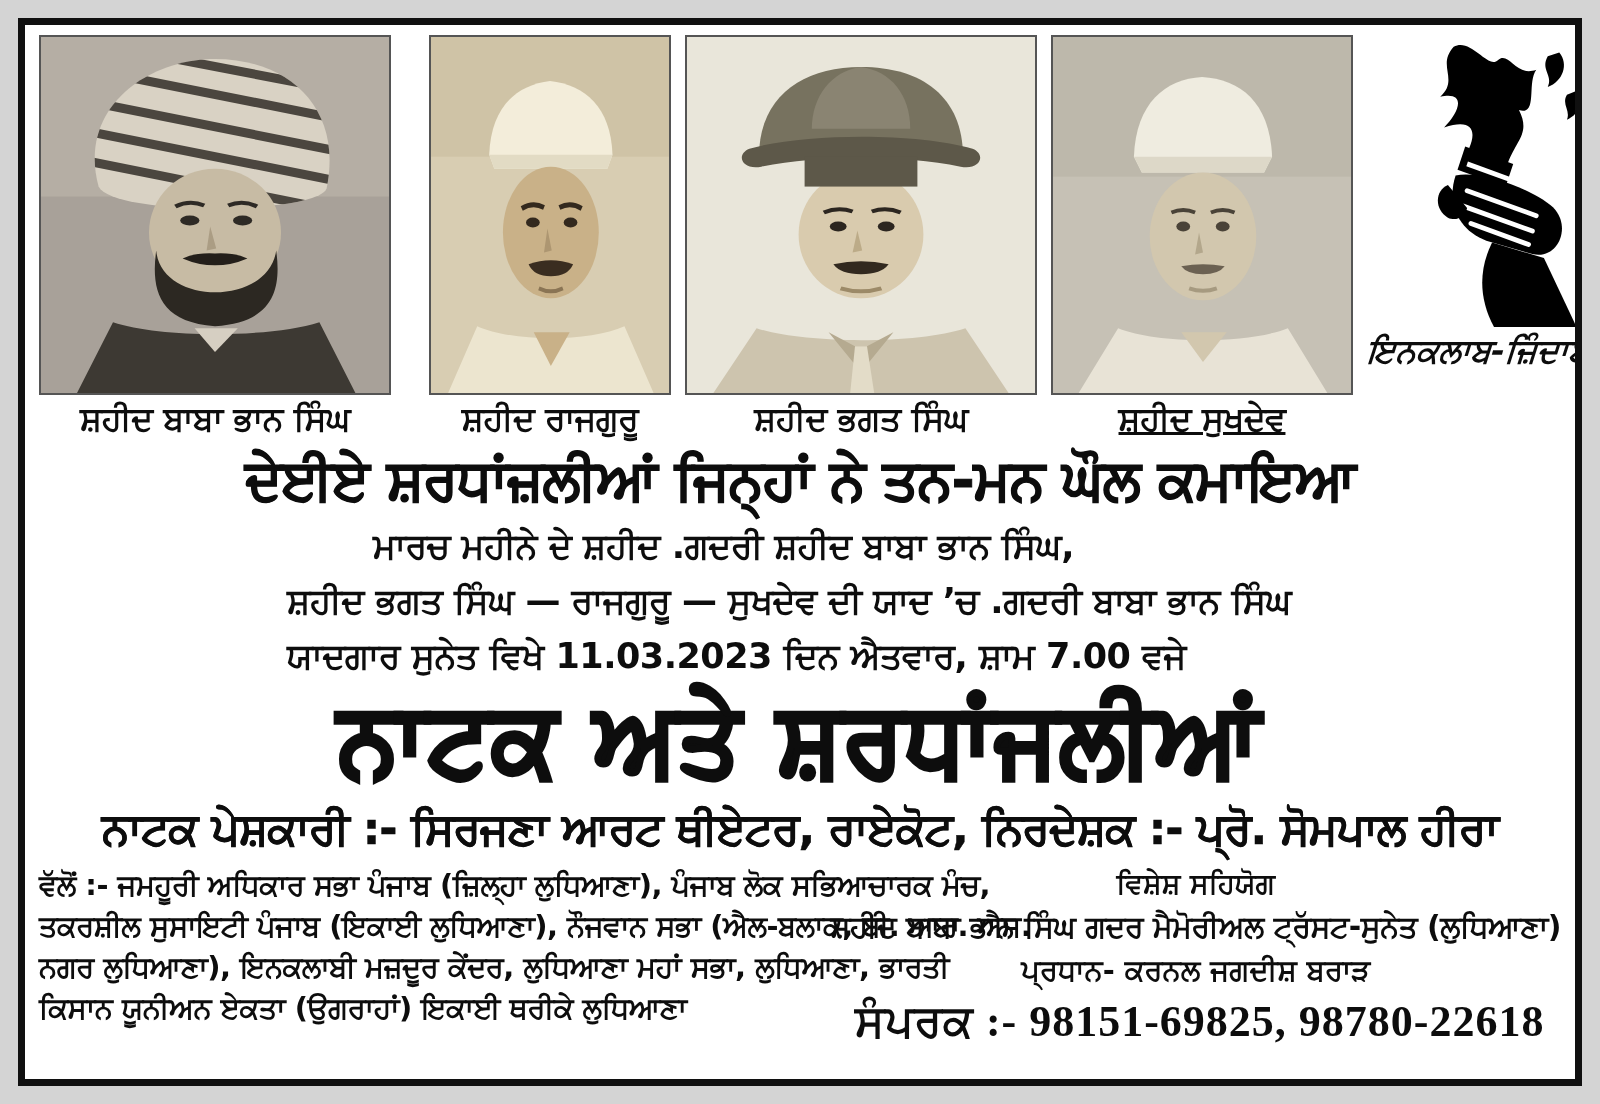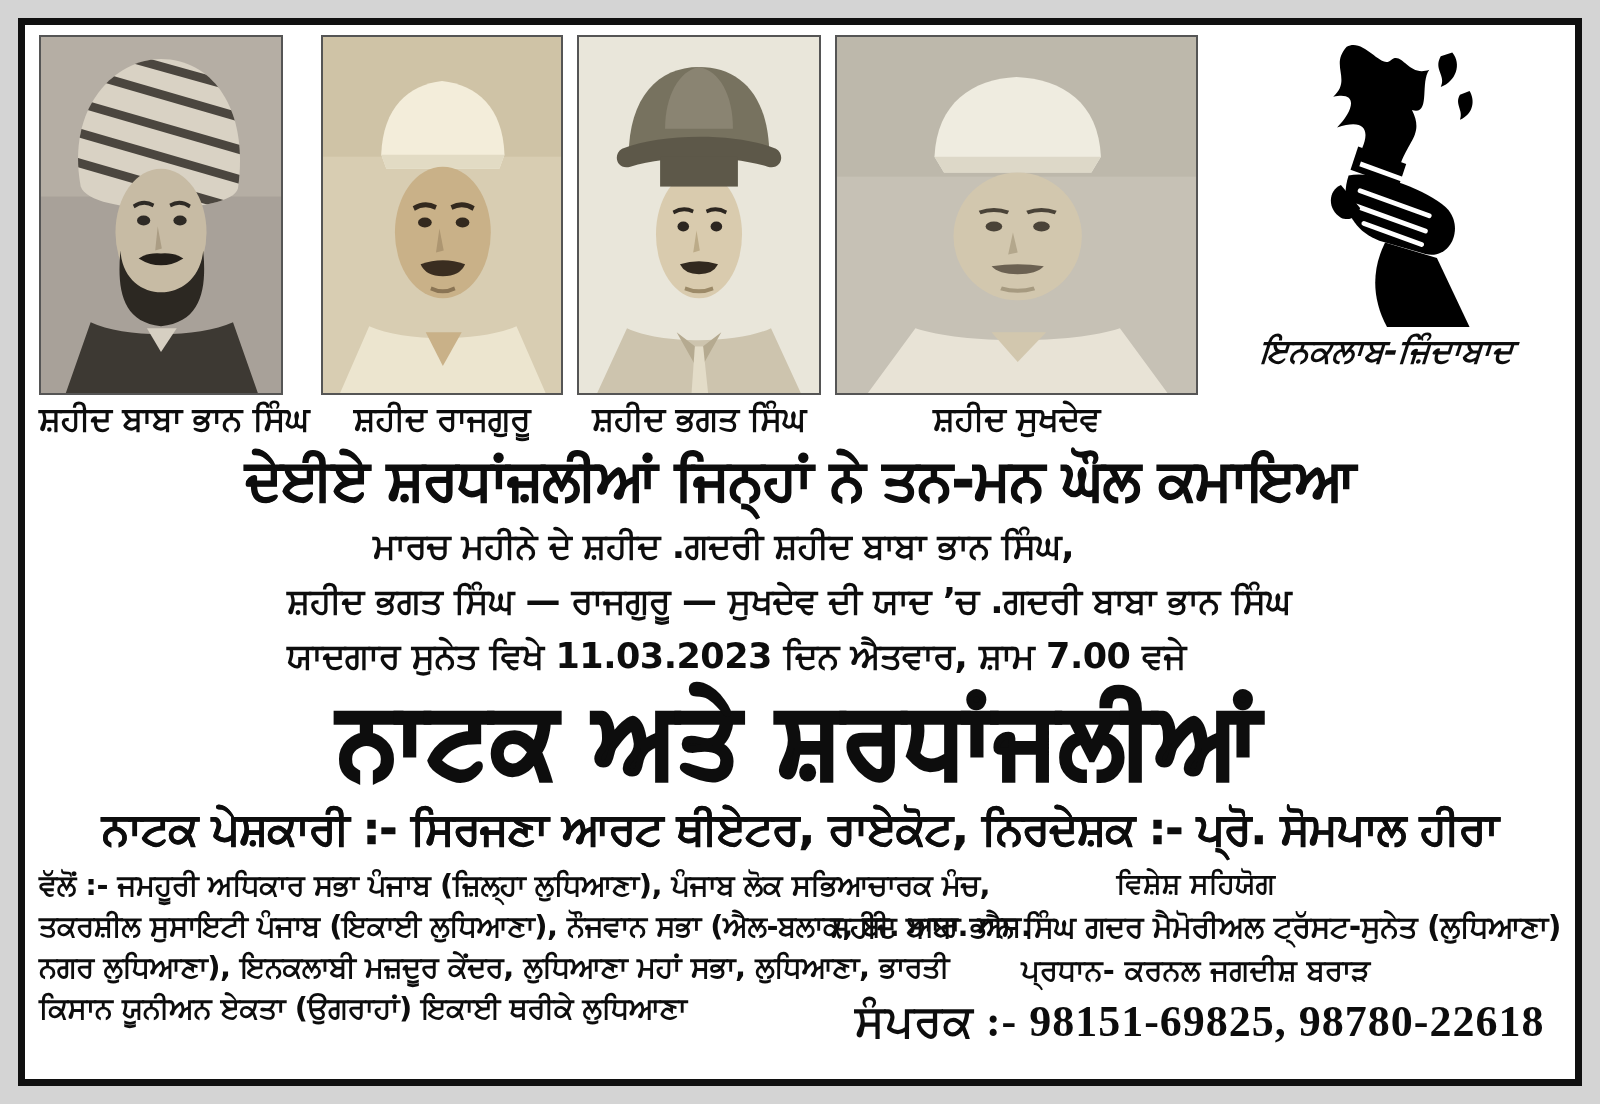--- a/index.html
+++ b/index.html
@@ -13,23 +13,23 @@
   .poster{box-sizing:border-box;width:1600px;height:1104px;padding:18px;}
   .frame{
     box-sizing:border-box;width:100%;height:100%;
     border:7px solid #101010;background:#ffffff;
     padding:10px 14px 6px 14px;
     display:flex;flex-direction:column;overflow:hidden;
   }
 
   
   .photos-row{display:flex;align-items:flex-start;gap:14px;}
-  .photo-col{display:flex;flex-direction:column;width:244px;flex:0 0 auto;}
+  .photo-col{display:flex;flex-direction:column;width:352px;flex:0 0 auto;}
   .photo-col.col-2{width:242px;margin-left:24px;}
-  .photo-col.col-4{width:363px;}
+  .photo-col.col-4{width:302px;text-decoration:underline;}
   .photo-frame{
     height:356px;border:2px solid #555;background:#cfc9bd;
     overflow:hidden;position:relative;
   }
   .photo-frame svg{display:block;width:100%;height:100%;}
   .photo-caption{
     margin-top:4px;font-size:33px;font-weight:bold;letter-spacing:-0.5px;
     text-align:center;white-space:nowrap;
   }
   .logo-col{flex:1 1 auto;display:flex;flex-direction:column;align-items:center;padding-top:6px;}

